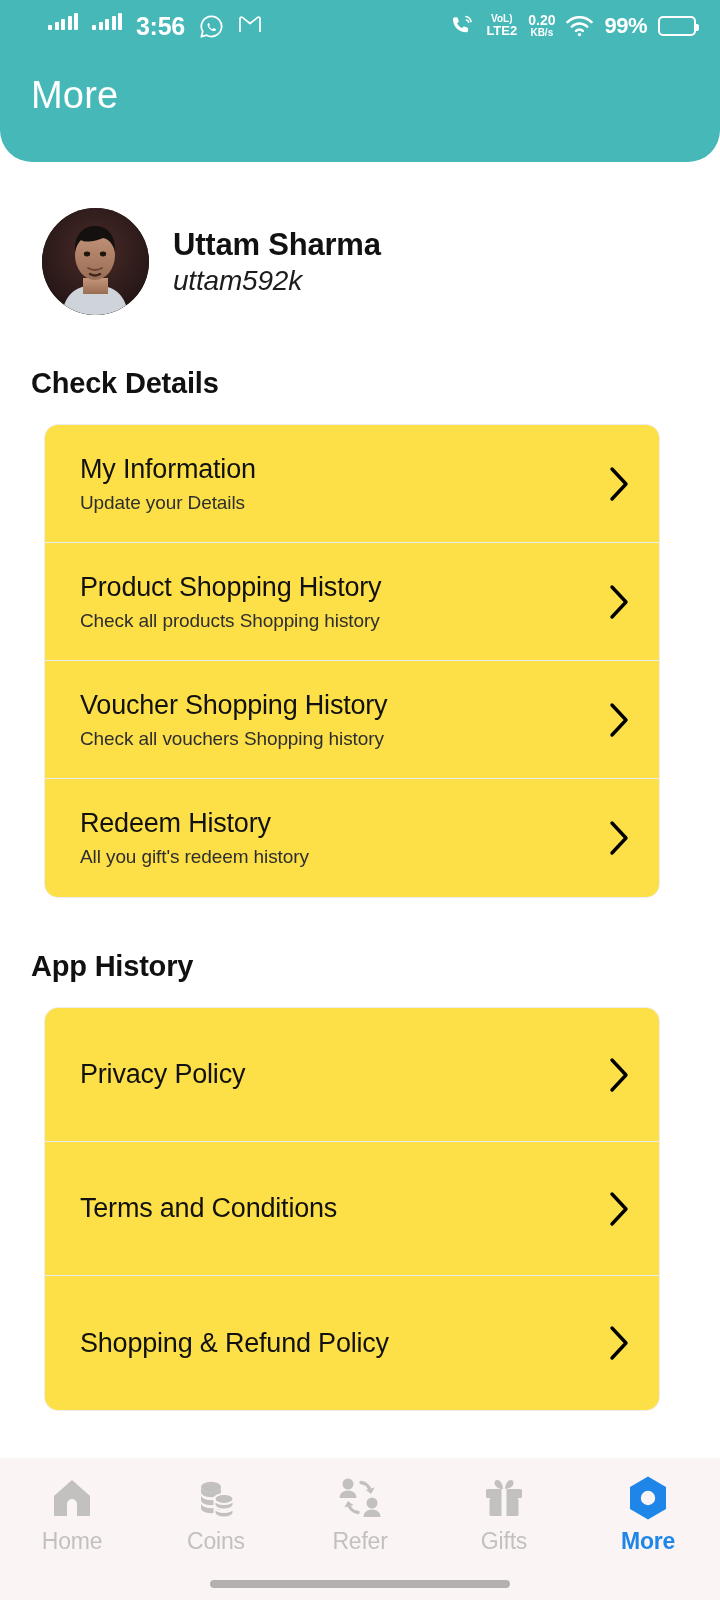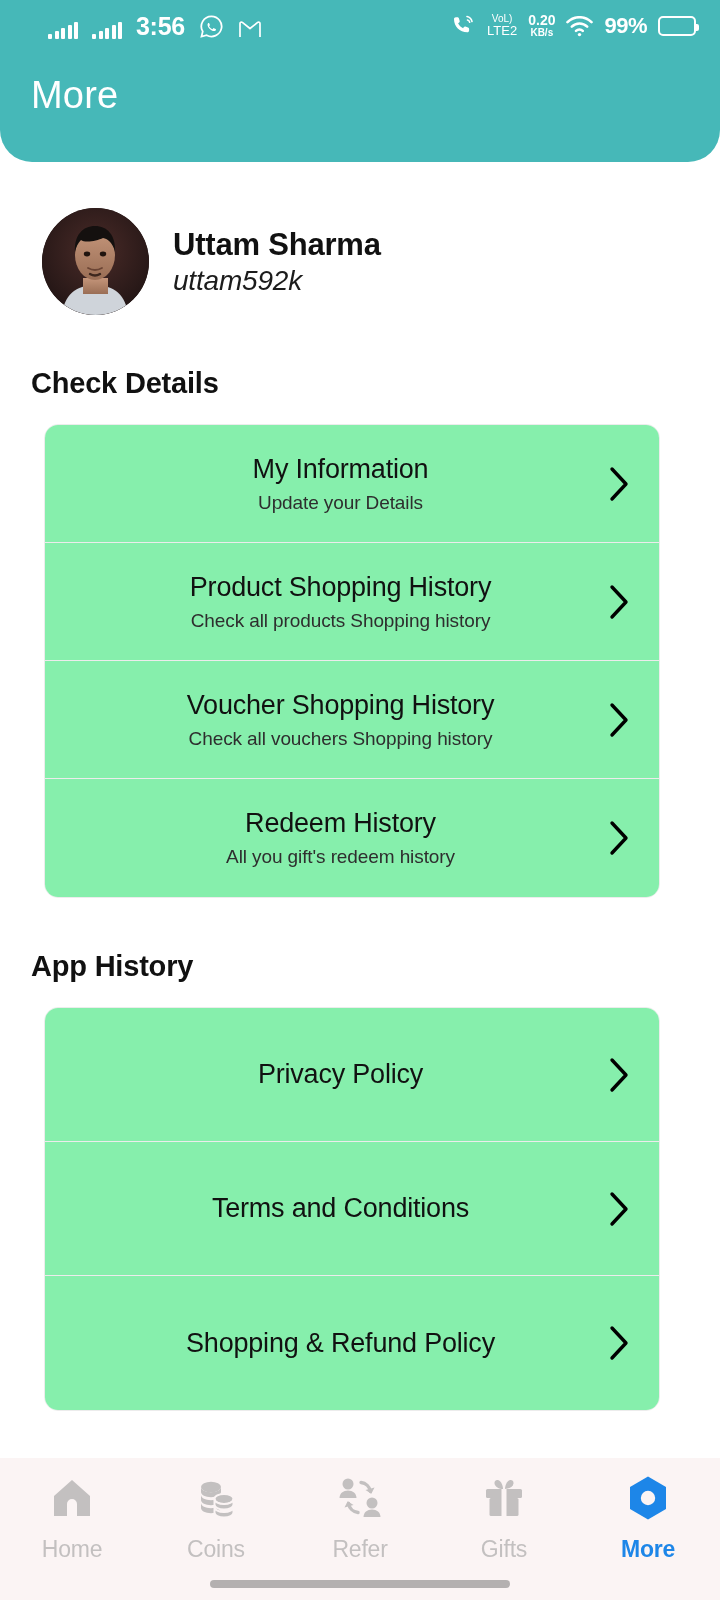--- a/index.html
+++ b/index.html
@@ -29,21 +29,21 @@
   .statusbar {
     height: 52px;
     display: flex;
     align-items: center;
     padding: 0 24px 0 48px;
     color: #ffffff;
   }
 
   .sb-left {
     display: flex;
-    align-items: flex-end;
+    align-items: flex-start;
     gap: 14px;
   }
 
   .sb-right {
     margin-left: auto;
     display: flex;
     align-items: center;
     gap: 11px;
   }
 
@@ -73,21 +73,21 @@
   }
 
   .sb-icon { display: flex; align-items: center; }
 
   .volte-label {
     display: flex;
     flex-direction: column;
     align-items: center;
     line-height: 1.02;
     font-size: 11px;
-    font-weight: normal;
+    font-weight: bold;
   }
   .volte-label .l1 { font-size: 10px; }
   .volte-label .l2 { font-size: 13px; }
 
   .netspeed {
     display: flex;
     flex-direction: column;
     align-items: center;
     line-height: 1.05;
     font-weight: bold;
@@ -187,22 +187,21 @@
     background: #ffffff;
     overflow: hidden;
   }
 
   .row {
     display: flex;
     align-items: center;
     padding: 0 22px 0 35px;
     min-height: 118px;
     border-bottom: 1px solid #ececec;
-    background: #86efac;
-    text-align: center;
+    background: #fde047;
   }
   .row:last-child { border-bottom: none; }
 
   .row-texts { flex: 1 1 auto; display: flex; flex-direction: column; gap: 7px; }
 
   .row-title {
     font-size: 27px;
     color: #111111;
     letter-spacing: -0.2px;
   }
@@ -236,21 +235,21 @@
     display: flex;
     align-items: flex-start;
     padding-top: 18px;
   }
 
   .navitem {
     flex: 1 1 0;
     display: flex;
     flex-direction: column;
     align-items: center;
-    gap: 16px;
+    gap: 8px;
   }
 
   .navicon { height: 44px; display: flex; align-items: center; justify-content: center; }
   .navicon svg { display: block; }
 
   .navlabel {
     font-size: 23px;
     color: #c3c0c0;
     letter-spacing: -0.2px;
   }

